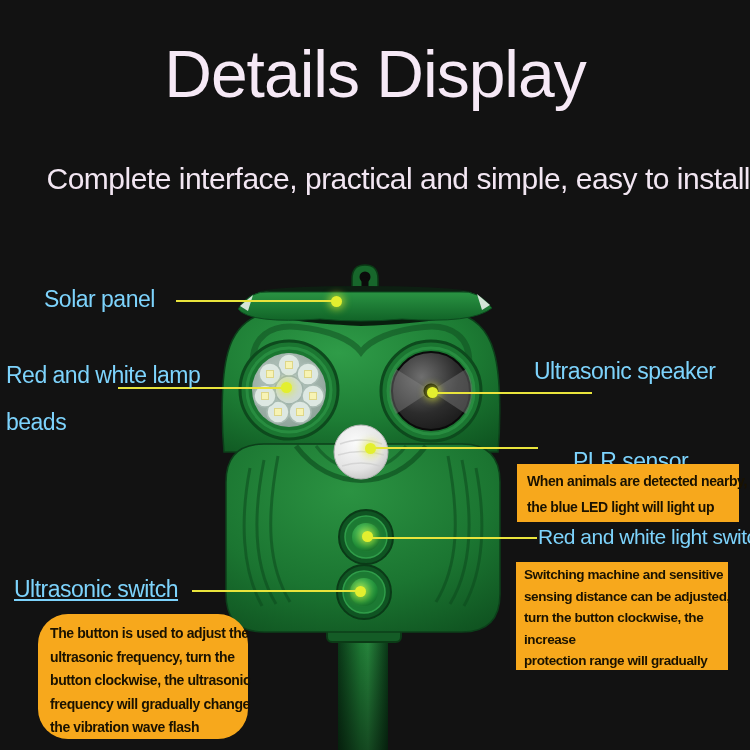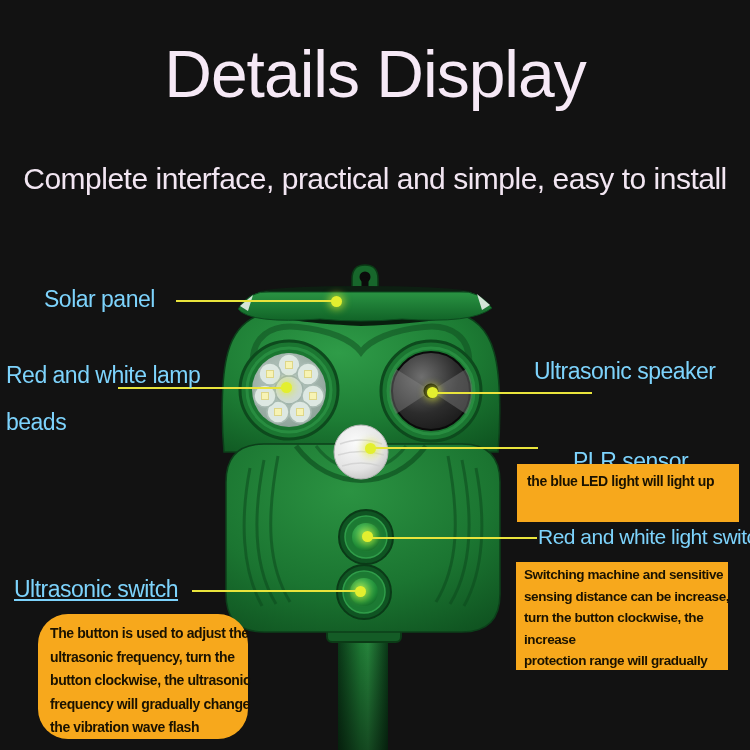--- a/index.html
+++ b/index.html
@@ -6,21 +6,21 @@
   body{
     width:750px;height:750px;position:relative;overflow:hidden;
     background:#121212;
     font-family:"Liberation Sans", sans-serif;
   }
   .title{
     position:absolute;top:36px;left:0;width:750px;text-align:center;
     font-size:66px;letter-spacing:-1px;color:#f6e9f6;font-weight:400;
   }
   .subtitle{
-    position:absolute;top:162px;left:0;width:750px;text-align:center;
+    position:absolute;top:162px;left:0;width:750px;text-align:right;
     font-size:30px;letter-spacing:-0.5px;color:#f2e6f2;font-weight:400;
   }
   .callout-label{
     position:absolute;color:#7dd3fc;font-size:23px;letter-spacing:-0.5px;
     white-space:nowrap;font-weight:400;
   }
   .callout-label.wrap{white-space:normal;line-height:47px;}
   .callout-line{position:absolute;height:2px;background:#e9e43c;}
   .callout-dot{
     position:absolute;width:11px;height:11px;border-radius:50%;
@@ -214,25 +214,26 @@
 <div class="callout-dot" style="left:355px;top:586px;"></div>
 
 <div class="callout-label" style="left:44px;top:286px;">Solar panel</div>
 <div class="callout-label wrap" style="left:6px;top:352px;width:215px;">Red and white lamp beads</div>
 <div class="callout-label" style="left:534px;top:358px;">Ultrasonic speaker</div>
 <div class="callout-label" style="left:542px;top:448px;margin-left:31px;">PLR sensor</div>
 <div class="callout-label" style="left:538px;top:525px;font-size:21px;">Red and white light switch</div>
 <div class="callout-label" style="left:14px;top:576px;text-decoration:underline;">Ultrasonic switch</div>
 
 <div class="note" id="note-0">
+  <div class="ln">When animals are detected nearby,</div>
   <div class="ln">the blue LED light will light up</div>
 </div>
 <div class="note" id="note-1">
   <div class="ln">Switching machine and sensitive</div>
-  <div class="ln">sensing distance can be increase,</div>
+  <div class="ln">sensing distance can be adjusted,</div>
   <div class="ln">turn the button clockwise, the</div>
   <div class="ln">increase</div>
   <div class="ln">protection range will gradually</div>
 </div>
 <div class="note" id="note-2">
   <div class="ln">The button is used to adjust the</div>
   <div class="ln">ultrasonic frequency, turn the</div>
   <div class="ln">button clockwise, the ultrasonic</div>
   <div class="ln">frequency will gradually change</div>
   <div class="ln">the vibration wave flash</div>

